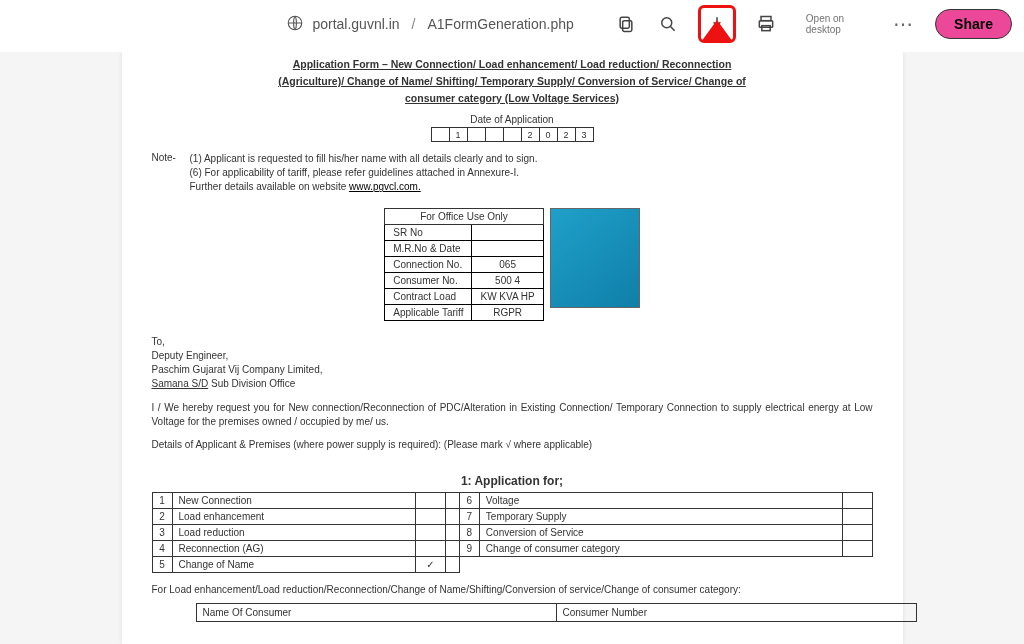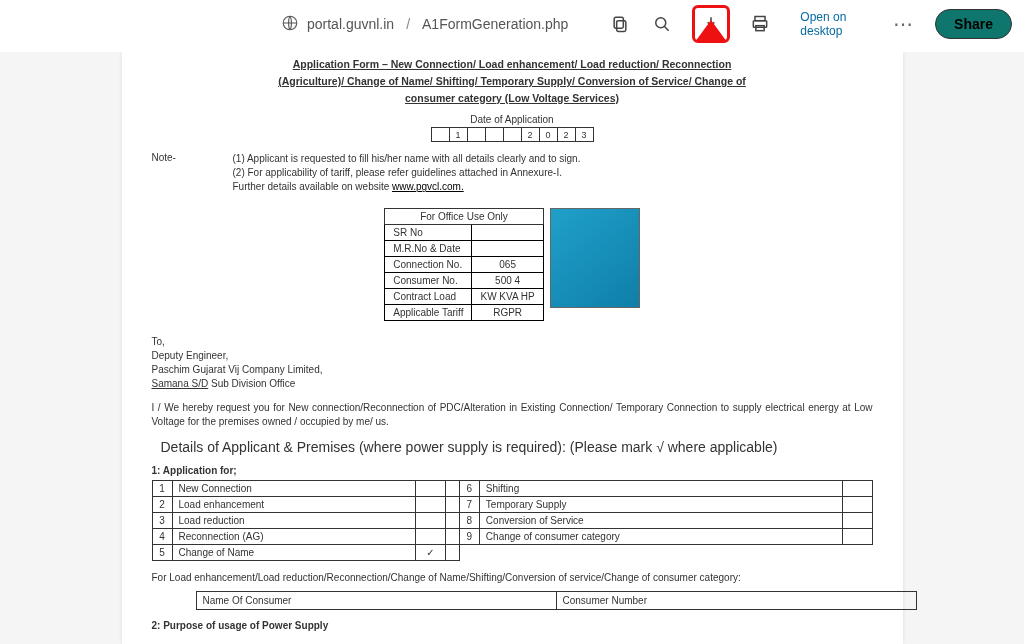--- a/index.html
+++ b/index.html
@@ -11,51 +11,51 @@
     .url-area { display:flex; align-items:center; gap:8px; color:#555; font-size:14px; }
     .url-area .globe-icon svg { width:18px; height:18px; stroke:#555; fill:none; stroke-width:1.5; }
     .url-area .sep { color:#888; margin:0 4px; }
     .icon-row { display:flex; align-items:center; gap:18px; margin-left:40px; }
     .icon-btn { width:24px; height:24px; display:flex; align-items:center; justify-content:center; cursor:pointer; }
     .icon-btn svg { width:20px; height:20px; stroke:#444; fill:none; stroke-width:1.8; }
     .download-wrap { position:relative; padding:4px; border:3px solid #e11; border-radius:6px; }
     .arrow-cue { position:absolute; top:34px; left:50%; transform:translateX(-50%); width:0; height:0; }
     .arrow-cue .shaft { width:14px; height:34px; background:#e11; margin-left:-7px; }
     .arrow-cue .head { width:0; height:0; border-left:16px solid transparent; border-right:16px solid transparent; border-bottom:22px solid #e11; position:absolute; top:-22px; left:-16px;}
-    .open-desktop { display:inline-flex; align-items:center; padding:6px 14px; font-size:12px; color:#0369a1; cursor:pointer; }
+    .open-desktop { display:inline-flex; align-items:center; padding:6px 14px; font-size:10px; color:#737373; cursor:pointer; }
     .more-icon { font-size:20px; color:#666; padding:0 8px; cursor:pointer; }
-    .share-btn { border:1.5px solid #333; border-radius:18px; padding:6px 18px; font-size:14px; font-weight:600; cursor:pointer; background:#0f766e; }
+    .share-btn { border:1.5px solid #333; border-radius:18px; padding:6px 18px; font-size:14px; font-weight:600; cursor:pointer; background:#ec4899; }
     .right-cluster { display:flex; align-items:center; gap:14px; }
 
     
     .page-wrap { position:absolute; top:52px; left:0; right:0; bottom:0; overflow:hidden; display:flex; justify-content:center; background:#f5f5f5; padding-top:0;}
     .page { width:781px; background:#fff; box-shadow:0 0 4px rgba(0,0,0,.1); padding:4px 30px 30px 30px; font-size:10px; color:#333; position:relative;}
     .title-block { text-align:center; font-weight:bold; text-decoration:underline; line-height:1.6; font-size:10.5px; }
     .date-row { text-align:center; margin-top:8px; font-size:10px; }
     .date-row table { margin:2px auto 0 auto; border-collapse:collapse;}
     .date-row td { border:1px solid #333; width:18px; height:14px; font-size:9px; text-align:center;}
-    .note-block { margin-top:10px; font-size:10px; display:flex;gap:43px; }
+    .note-block { margin-top:10px; font-size:10px; display:flex; }
     .note-block .lbl { width:38px; }
     .note-block .txt { flex:1; line-height:1.4;}
     .note-block a { color:#000; }
 
     .office-wrap { display:flex; gap:6px; justify-content:center; margin:14px 0;}
     .office-tbl { border-collapse:collapse; font-size:10px; }
     .office-tbl th { border:1px solid #333; padding:2px 8px; font-weight:normal; text-align:center;}
     .office-tbl td { border:1px solid #000000; padding:2px 8px; }
     .office-tbl td.v { text-align:center;}
     .photo-box { width:90px; height:100px; background:linear-gradient(140deg,#1fa0c9,#0f7fa9); border:1px solid #666;}
 
     .addr-block { font-size:10px; line-height:1.4;}
     .addr-block .uline { text-decoration:underline; }
 
     .para { margin-top:10px; font-size:10px; line-height:1.4; text-align:justify;}
-    .para-small { margin-top:10px; font-size:14px;margin-left:9px;}
-
-    .section-head { margin-top:10px; font-weight:bold; font-size:10px;}
+    .para-small { margin-top:10px; font-size:10px;}
+
+    .section-head { margin-top:24px; font-weight:bold; font-size:12px;text-align:center;}
 
     table.form-tbl { border-collapse:collapse; width:100%; margin-top:4px; font-size:10px;}
     table.form-tbl td, table.form-tbl th { border:1px solid #333; padding:2px 6px; text-align:left;}
     table.form-tbl td.num { width:20px; text-align:center;}
     table.form-tbl td.chk { width:30px; text-align:center;}
     table.form-tbl td.gap { width:14px;}
 
     table.cons-tbl { border-collapse:collapse; width:100%; margin-top:6px; font-size:10px;margin-left:44px;}
     table.cons-tbl td { border:1px solid #333; padding:3px 6px;}
     
@@ -139,21 +139,21 @@
               <td>3</td>
             </tr>
           </tbody>
         </table>
     </div>
 
     <div class="note-block">
       <div class="lbl">Note-</div>
       <div class="txt">
         <div>(1) Applicant is requested to fill his/her name with all details clearly and to sign.</div>
-        <div>(2) For applicability of tariff, please refer guidelines attached in Annexure-I.</div>
+        <div>(6) For applicability of tariff, please refer guidelines attached in Annexure-I.</div>
         <div><span>Further details available on website </span><a href="#">www.pgvcl.com.</a></div>
       </div>
     </div>
 
     <div class="office-wrap">
       <table class="office-tbl">
         <tbody>
             <tr>
               <th colspan="2">For Office Use Only</th>
             </tr>
@@ -200,21 +200,21 @@
 
     <div class="section-head">1: Application for;</div>
     <table class="form-tbl">
         <tbody id="sec1-body">
           <tr>
             <td class="num">1</td>
             <td>New Connection</td>
             <td class="chk"></td>
             <td class="gap"></td>
             <td class="num">6</td>
-            <td>Shifting</td>
+            <td>Voltage</td>
             <td class="chk"></td>
           </tr>
           <tr>
             <td class="num">2</td>
             <td>Load enhancement</td>
             <td class="chk"></td>
             <td class="gap"></td>
             <td class="num">7</td>
             <td>Temporary Supply</td>
             <td class="chk"></td>

